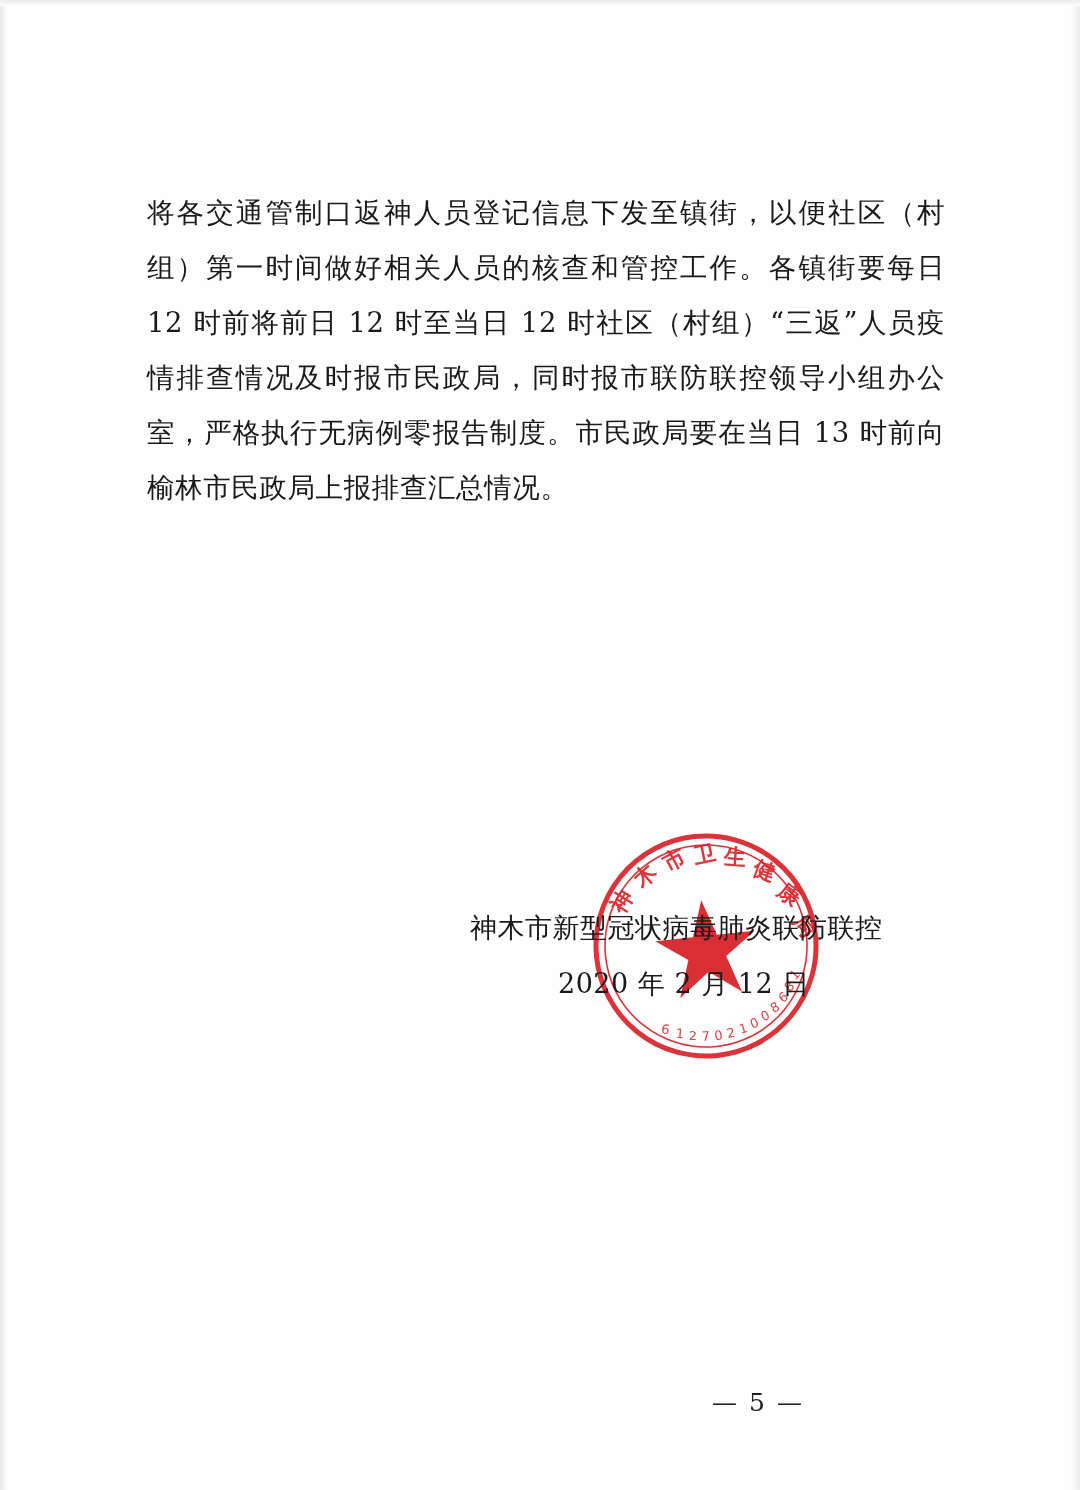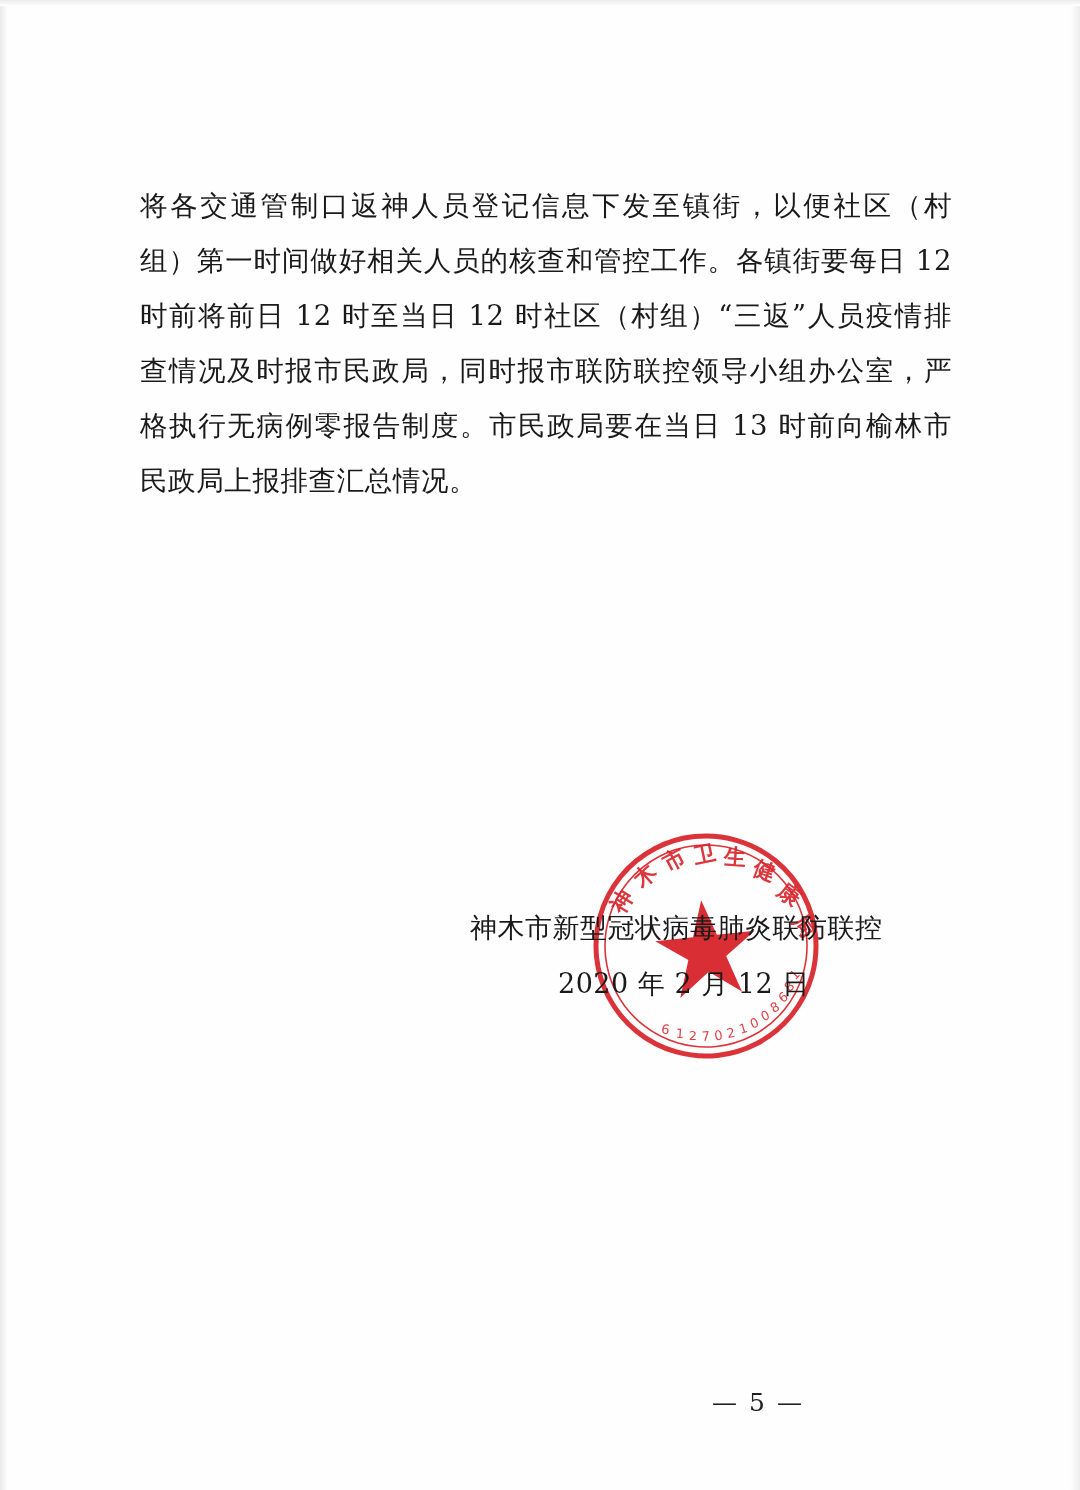--- a/index.html
+++ b/index.html
@@ -42,21 +42,21 @@
     top: 178px;
     width: 812px;
   }
   .para {
     font-size: 27.5px;
     line-height: 55px;
     color: #1a1a1a;
     letter-spacing: 0.6px;
     text-align: justify;
     text-justify: inter-character;
-    margin: 0;
+    margin: 7px;
   }
   .para.first {
     text-indent: 0;
   }
   .para.indent {
     text-indent: 55px;
     margin-top: 4px;
   }
   .bold-head {
     font-weight: bold;

